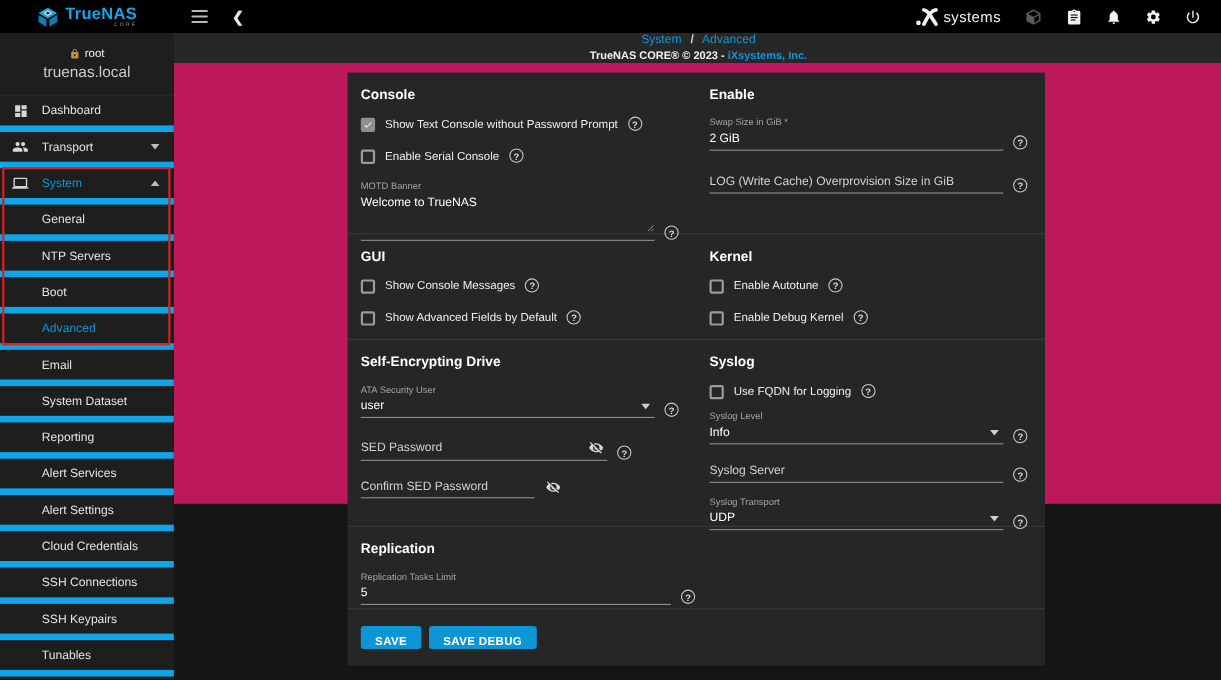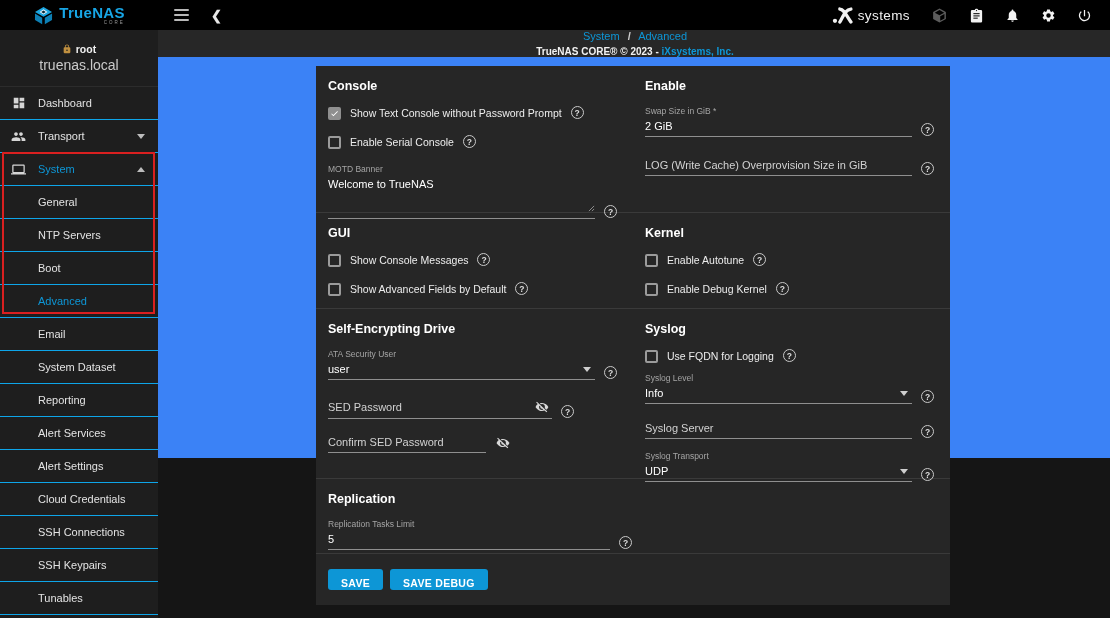--- a/index.html
+++ b/index.html
@@ -29,37 +29,37 @@
   .crumbs { font-size:11px; }
   .crumb-link { color:#0d96d6; cursor:pointer; }
   .crumb-sep { color:#cfcfcf; margin:0 5px; font-weight:bold; }
   .copyright { font-size:10px; color:#f2f2f2; font-weight:bold; }
   .copyright .link { color:#0d96d6; font-weight:bold; cursor:pointer; }
 
   
   .sidebar { position:absolute; left:0; top:30px; width:158px; height:588px; background:#1e1e1e; z-index:3; }
   .userblock { height:57px; display:flex; flex-direction:column; align-items:center; justify-content:center;
     border-bottom:1px solid #2c2c2c; gap:2px; }
-  .userline { display:flex; align-items:center; gap:4px; color:#efefef; font-size:10.5px;font-weight:bold; }
+  .userline { display:flex; align-items:center; gap:4px; color:#efefef; font-size:10.5px; }
   .userhost { color:#cacaca; font-size:14px; }
-  .nav-item { height:33px; display:flex; align-items:center; border-bottom:1px solid #0ea5e9;
+  .nav-item { height:33px; display:flex; align-items:center; border-bottom:6px solid #0ea5e9;
     padding-left:10px; cursor:pointer; position:relative; }
   .nav-icon { width:17px; height:17px; display:flex; align-items:center; justify-content:center; margin-right:11px; }
   .nav-label { color:#e3e3e3; font-size:11px; }
   .nav-item.sub { padding-left:38px; }
   .nav-item .nav-label.active { color:#0d96d6; }
   .nav-caret { position:absolute; right:13px; width:0; height:0; }
   .caret-down { border-left:4.5px solid transparent; border-right:4.5px solid transparent; border-top:5px solid #bdbdbd; }
   .caret-up { border-left:4.5px solid transparent; border-right:4.5px solid transparent; border-bottom:5px solid #bdbdbd; }
 
   .red-box { position:absolute; left:2px; top:152px; width:153px; height:162px;
     border:2px solid #da2020; z-index:10; pointer-events:none; }
 
   
-  .main { position:absolute; left:158px; top:57px; width:952px; height:401px; background:#3b82f6; }
+  .main { position:absolute; left:158px; top:57px; width:952px; height:401px; background:#be185d; }
   .card { position:absolute; left:158px; top:9px; width:634px; height:539px; background:#262626; }
   .row { display:flex; border-top:1px solid #3a3a3a; }
   .row:first-child { border-top:none; }
   .col { width:50%; padding:13px 16px 10px 12px; }
   .col.single { width:100%; }
   .sec-title { color:#fff; font-size:12.5px; font-weight:bold; margin-bottom:13px; }
 
   .cb-row { display:flex; align-items:center; gap:9px; margin-bottom:15px; cursor:pointer; }
   .cb { width:13px; height:13px; border:2px solid #9b9b9b; border-radius:2px; flex-shrink:0;
     display:flex; align-items:center; justify-content:center; background:transparent; }

